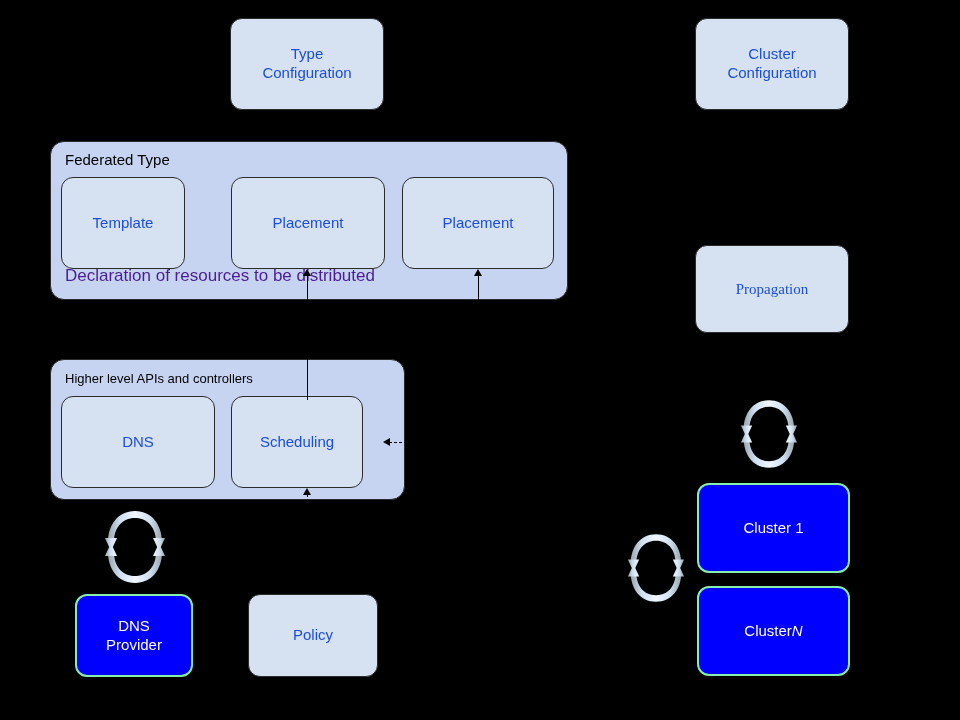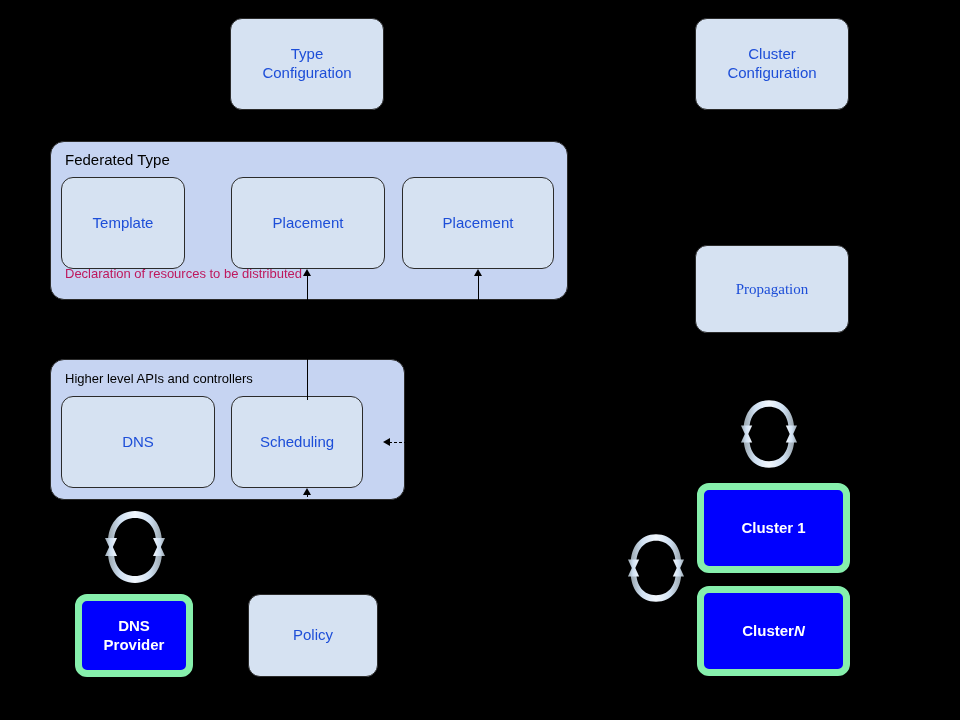--- a/index.html
+++ b/index.html
@@ -29,23 +29,23 @@
     background: #d6e2f2;
     border: 1px solid #2b2b2b;
     border-radius: 12px;
     font-size: 15px;
     white-space: pre-line;
   }
 
   
   .node.cluster {
     background: #0000ff;
-    border: 7px solid #86efac;
+    border: 2px solid #86efac;
     color: #ffffff;
-    font-weight: bold;
+    font-weight: normal;
     font-size: 15px;
   }
 
   
   .panel {
     position: absolute;
     box-sizing: border-box;
     background: #c6d4f2;
     border: 1px solid #2b2b2b;
     border-radius: 14px;
@@ -53,22 +53,22 @@
   .panel-title {
     position: absolute;
     left: 14px;
     top: 9px;
     font-size: 15px;
     color: #000000;
   }
   .panel-caption {
     position: absolute;
     left: 14px;
-    font-size: 13px;
-    color: #be185d;
+    font-size: 17px;
+    color: #4c1d95;
   }
 
   
   .vline {
     position: absolute;
     width: 0;
     border-left: 1px solid #000000;
   }
   .vline.dashed {
     border-left: 1px dashed #000000;

